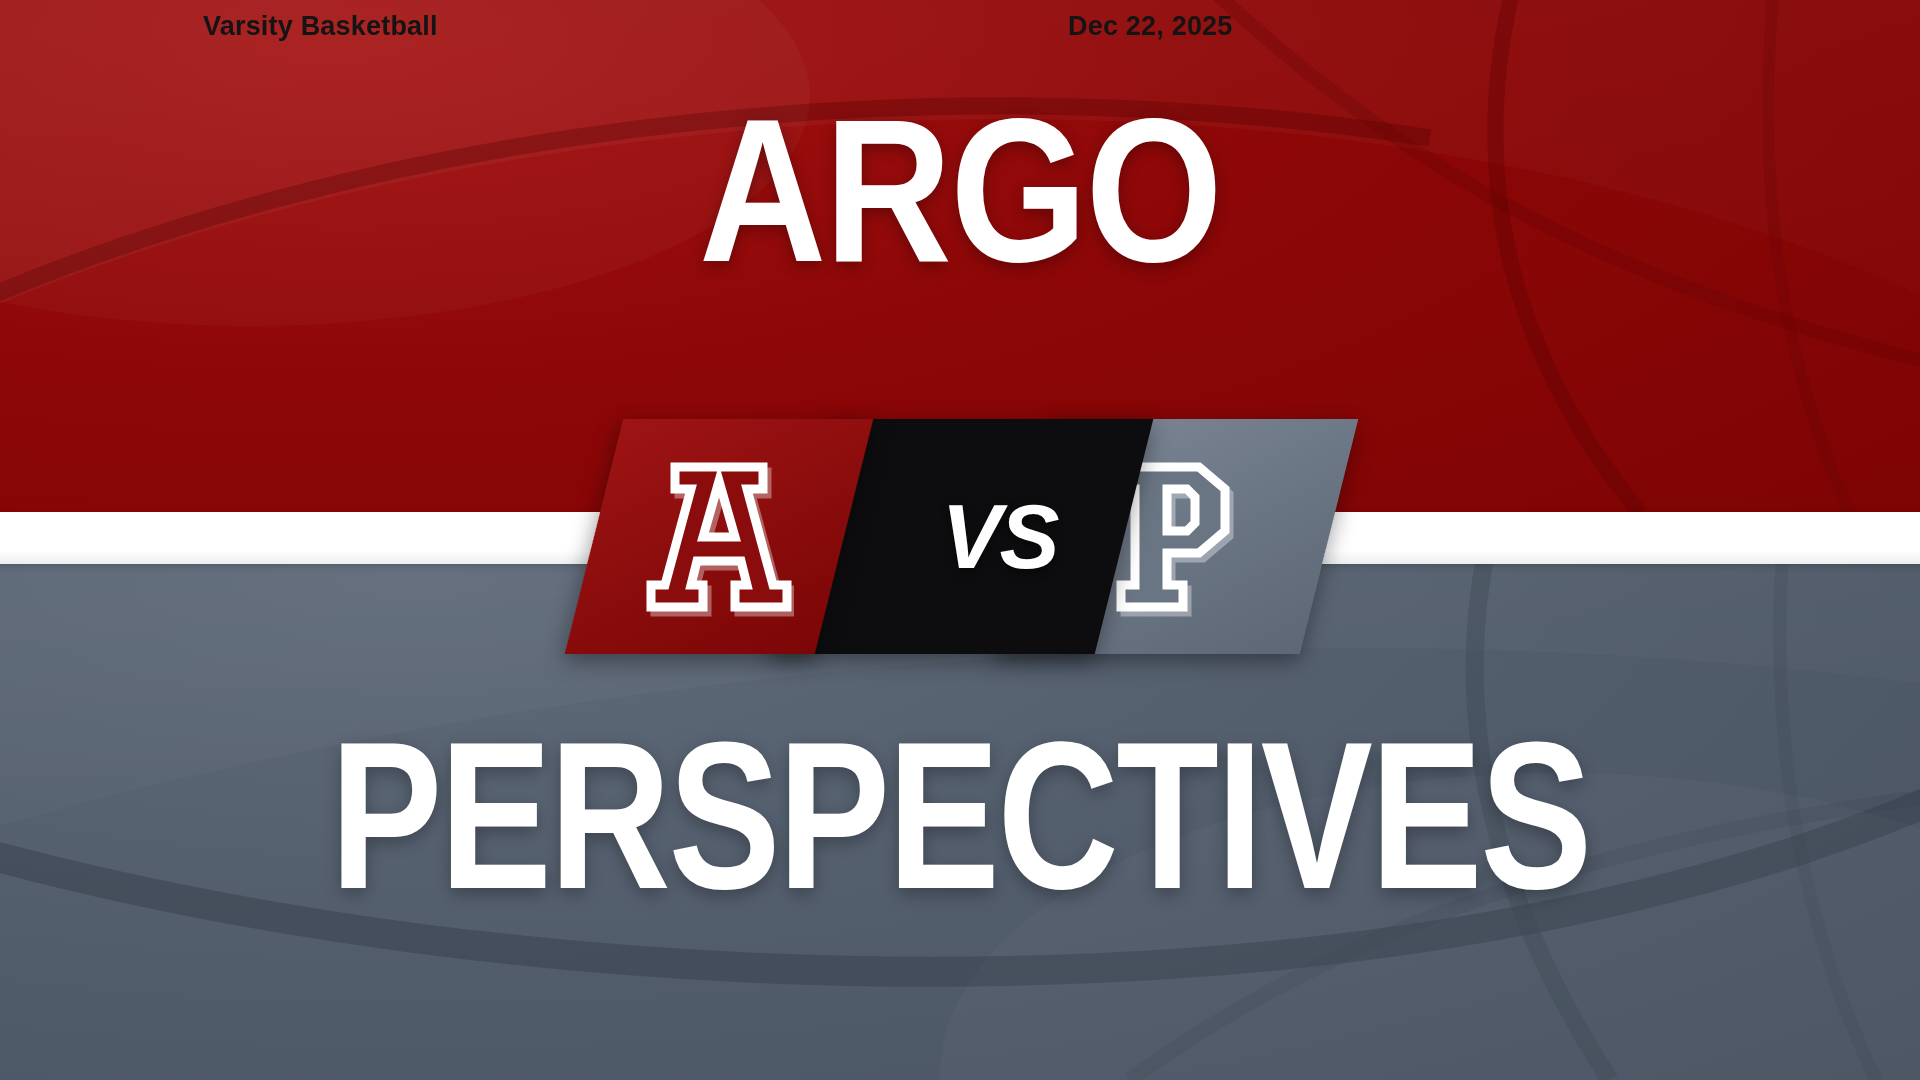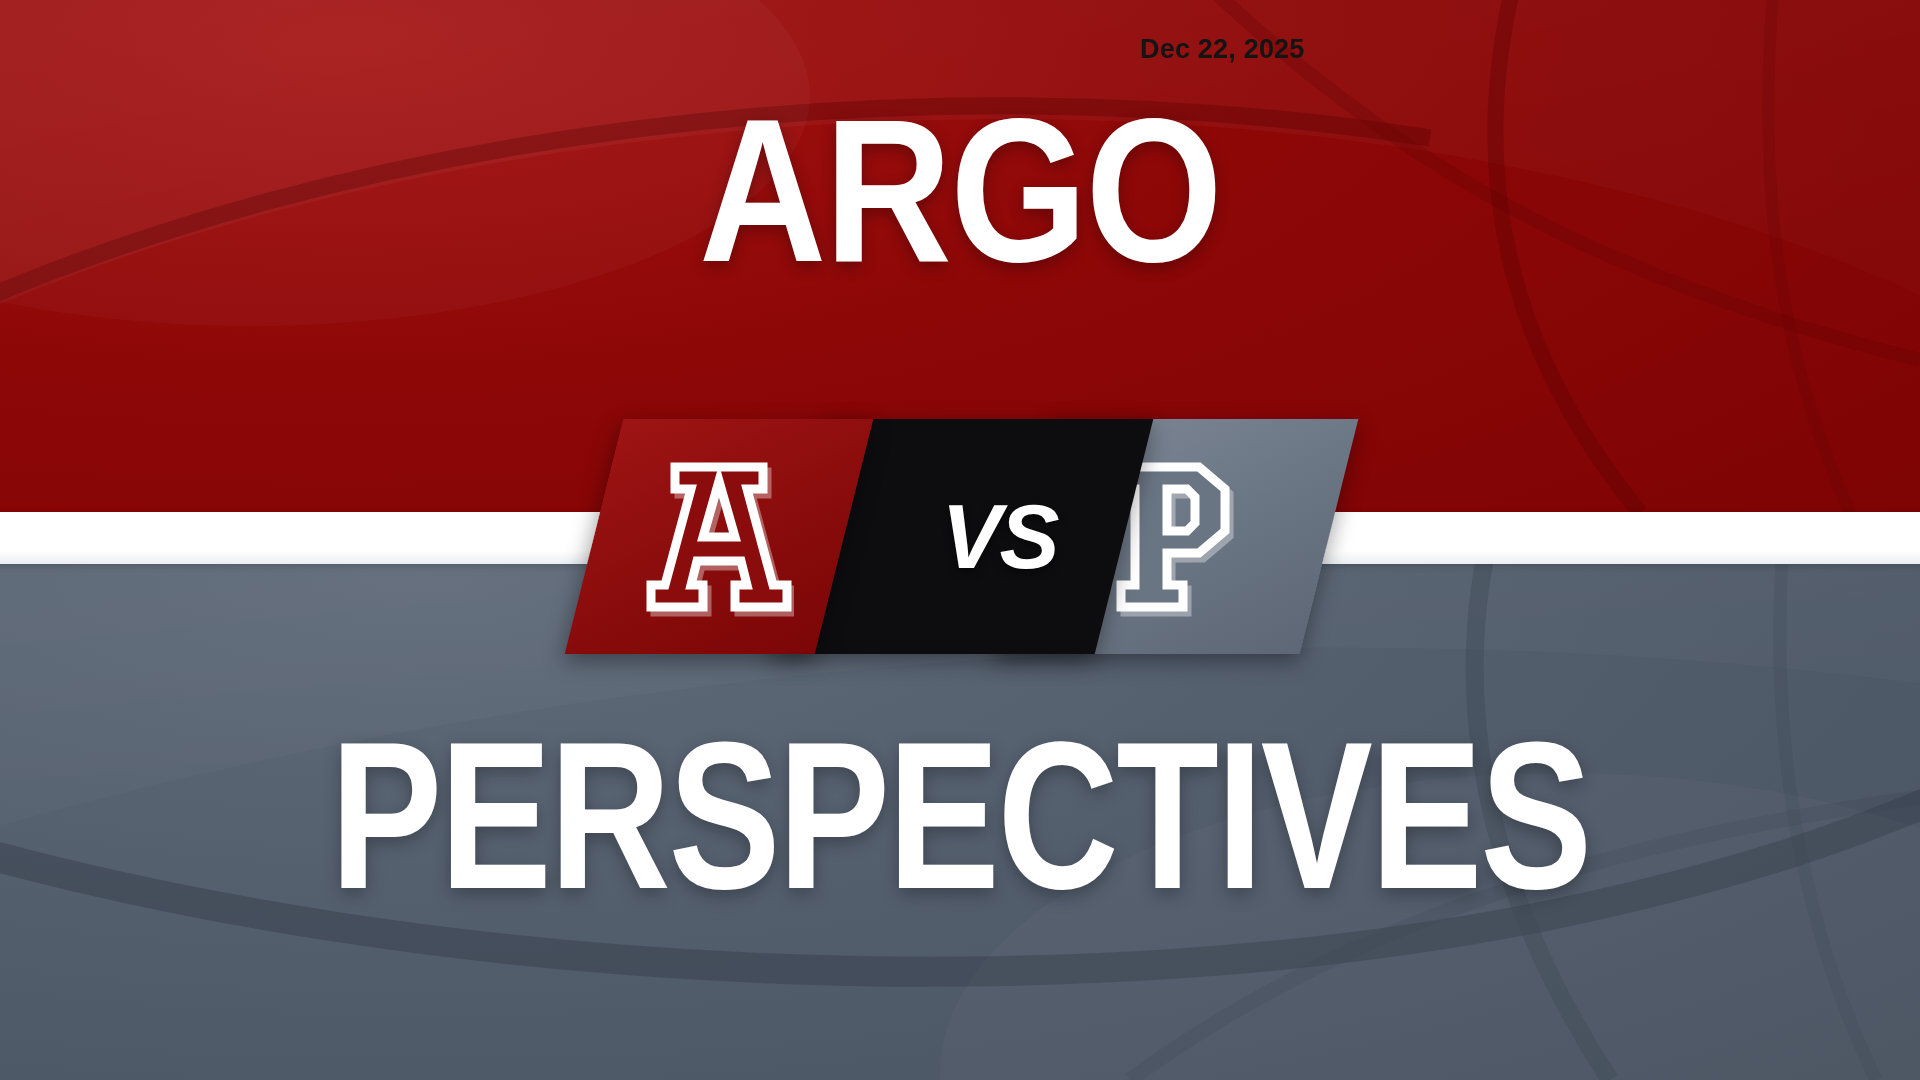--- a/index.html
+++ b/index.html
@@ -108,21 +108,21 @@
     top:0; height:52px;
     display:flex; align-items:center;
     font-weight:700;
     font-size:27px;
     letter-spacing:0.2px;
     color:#141414;
     z-index:6;
     white-space:nowrap;
   }
   .banner-left  { left:203px; }
-  .banner-right { left:1140px;margin-top:23px; }
+  .banner-right { left:1068px; }
 </style>
 </head>
 <body>
 
 <div id="stage">
 
   <div class="bg-top">
     <svg class="bg-svg" viewBox="0 0 1920 513" preserveAspectRatio="none">
       <defs>
         <linearGradient id="seamRed" x1="0" y1="0" x2="1" y2="1">
@@ -194,17 +194,18 @@
                      L 70 150 L 8 150 L 8 128 L 22 128 L 22 32 L 8 32 Z
                      M 54 32 L 54 74 L 74 74 L 82 66 L 82 40 L 74 32 Z" fill="#6a7583" stroke="#ffffff" stroke-width="9" stroke-linejoin="miter"></path>
           </g>
         </svg>
       </div>
     </div>
 
   </div>
 
   <div class="banner"></div>
+  <div class="banner-text banner-left">Varsity Basketball</div>
   <div class="banner-text banner-right">Dec 22, 2025</div>
 
   <div class="perspectives">PERSPECTIVES</div>
 
 </div>
 
 </body></html>

